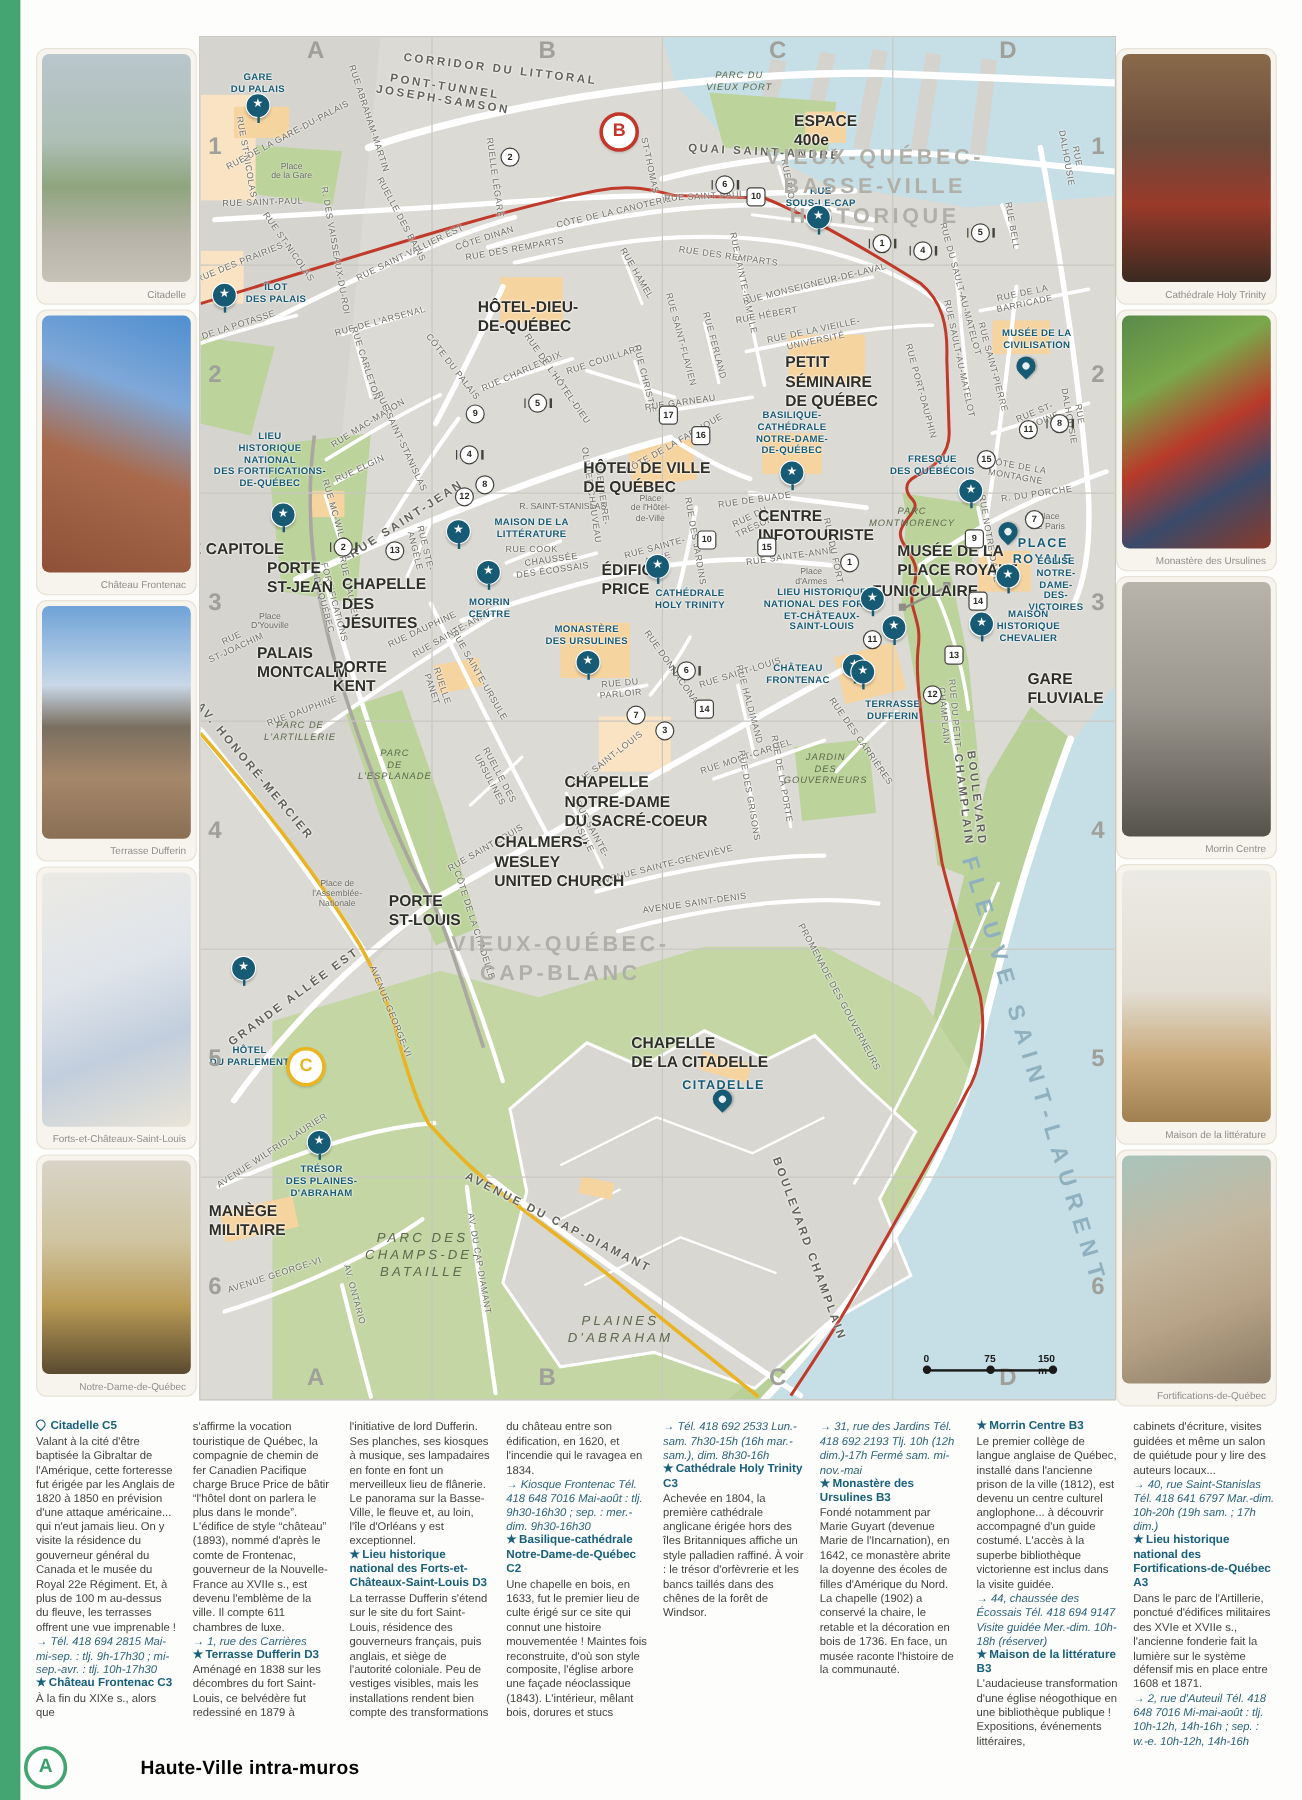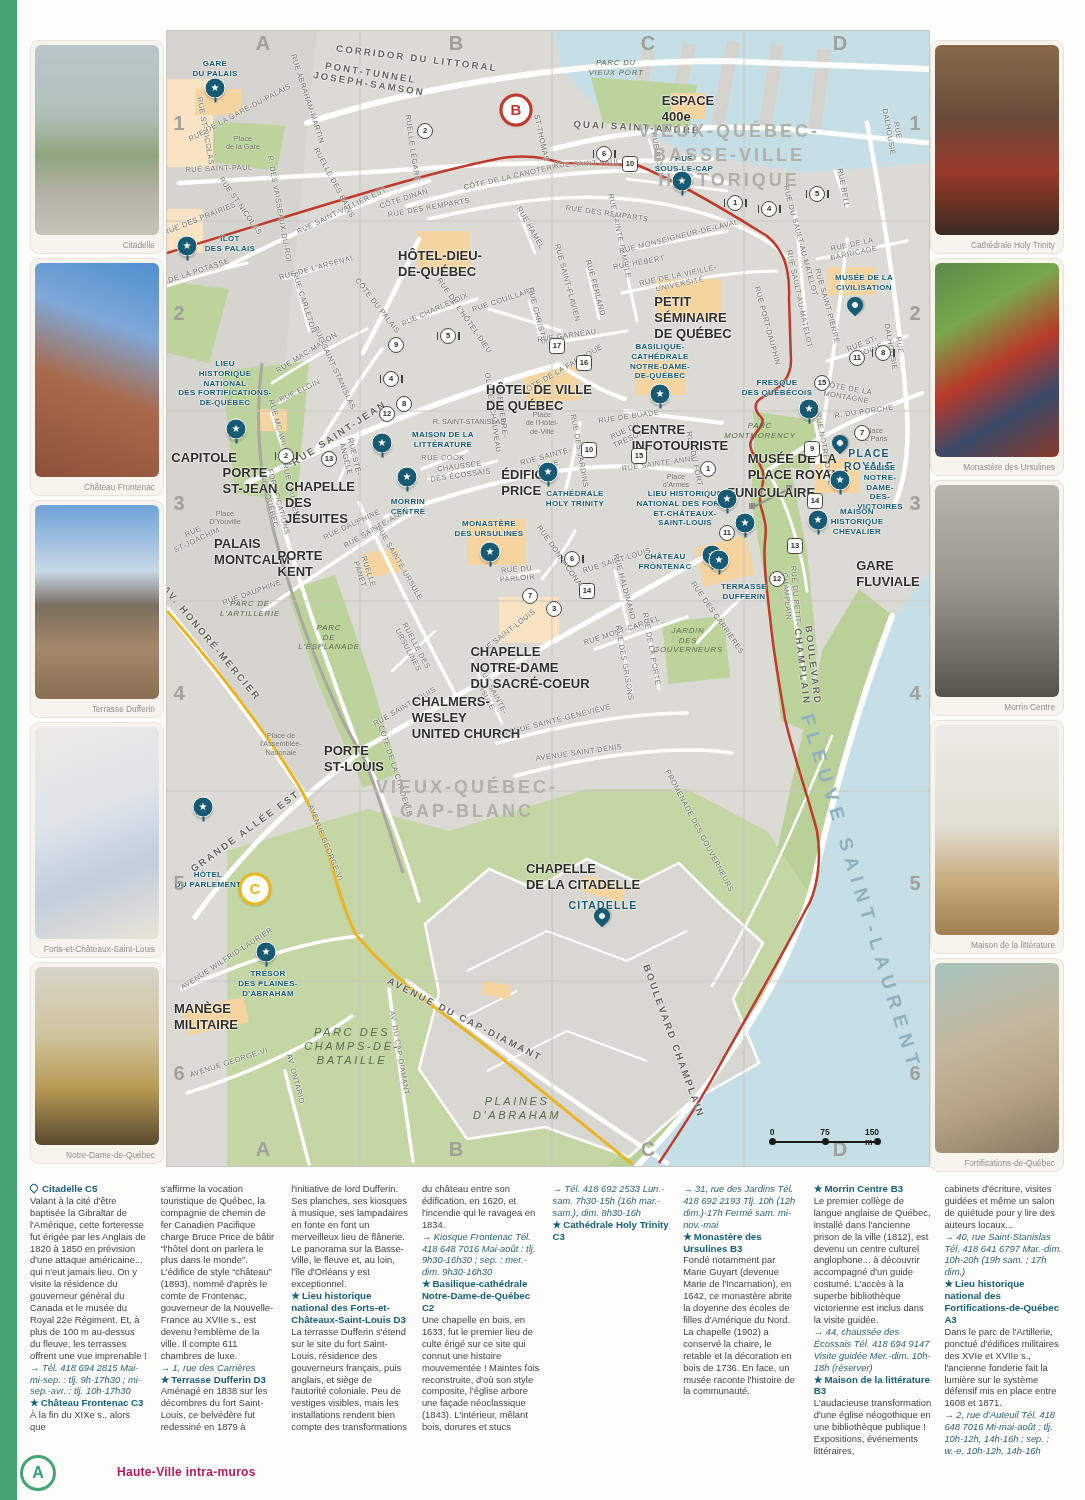--- a/index.html
+++ b/index.html
@@ -64,21 +64,21 @@
   .articles{position:absolute;left:30px;top:1183px;width:1032px;height:268px;display:flex;gap:13px;}
   .acol{flex:1;font-size:9.4px;line-height:11.9px;color:#3f423c;}
   .art-h{font-weight:700;color:#19607a;font-size:9.7px;line-height:11.9px;}
   .art-i{font-style:italic;color:#2c6378;}
   .star-ic{color:#19607a;margin-right:2px;}
   .pin-ic{display:inline-block;width:6px;height:6px;border:1.6px solid #19607a;border-radius:50% 50% 50% 0;
         transform:rotate(-45deg);margin-right:4px;}
   
   .badge-a{position:absolute;left:20px;top:1455px;width:30px;height:30px;border-radius:50%;background:#fff;
         border:3.5px solid #44a472;color:#3aa06b;font-weight:700;font-size:16px;line-height:29px;text-align:center;}
-  .footer-label{position:absolute;left:117px;top:1465px;font-weight:700;font-size:12px;color:#be185d;
+  .footer-label{position:absolute;left:117px;top:1465px;font-weight:700;font-size:16px;color:#000000;
         letter-spacing:.3px;text-align:center;}
 </style>
 </head>
 <body>
 
 <div class="page">
   <div class="greenbar"></div>
 
   <div id="photos-left">
       <div class="card" style="left: 30px; top: 40px; width: 132px; height: 212px; position: absolute;">
@@ -597,20 +597,21 @@
       </div>
       <div class="acol">
         <div class="art-b">du château entre son édification, en 1620, et l'incendie qui le ravagea en 1834.</div>
         <div class="art-i">→ Kiosque Frontenac Tél. 418 648 7016 Mai-août : tlj. 9h30-16h30 ; sep. : mer.-dim. 9h30-16h30</div>
         <div class="art-h"><span class="star-ic">★</span>Basilique-cathédrale Notre-Dame-de-Québec C2</div>
         <div class="art-b">Une chapelle en bois, en 1633, fut le premier lieu de culte érigé sur ce site qui connut une histoire mouvementée ! Maintes fois reconstruite, d'où son style composite, l'église arbore une façade néoclassique (1843). L'intérieur, mêlant bois, dorures et stucs</div>
       </div>
       <div class="acol">
         <div class="art-i">→ Tél. 418 692 2533 Lun.-sam. 7h30-15h (16h mar.-sam.), dim. 8h30-16h</div>
         <div class="art-h"><span class="star-ic">★</span>Cathédrale Holy Trinity C3</div>
+        <div class="art-b">Achevée en 1804, la première cathédrale anglicane érigée hors des îles Britanniques affiche un style palladien raffiné. À voir : le trésor d'orfèvrerie et les bancs taillés dans des chênes de la forêt de Windsor.</div>
       </div>
       <div class="acol">
         <div class="art-i">→ 31, rue des Jardins Tél. 418 692 2193 Tlj. 10h (12h dim.)-17h Fermé sam. mi-nov.-mai</div>
         <div class="art-h"><span class="star-ic">★</span>Monastère des Ursulines B3</div>
         <div class="art-b">Fondé notamment par Marie Guyart (devenue Marie de l'Incarnation), en 1642, ce monastère abrite la doyenne des écoles de filles d'Amérique du Nord. La chapelle (1902) a conservé la chaire, le retable et la décoration en bois de 1736. En face, un musée raconte l'histoire de la communauté.</div>
       </div>
       <div class="acol">
         <div class="art-h"><span class="star-ic">★</span>Morrin Centre B3</div>
         <div class="art-b">Le premier collège de langue anglaise de Québec, installé dans l'ancienne prison de la ville (1812), est devenu un centre culturel anglophone... à découvrir accompagné d'un guide costumé. L'accès à la superbe bibliothèque victorienne est inclus dans la visite guidée.</div>
         <div class="art-i">→ 44, chaussée des Écossais Tél. 418 694 9147 Visite guidée Mer.-dim. 10h-18h (réserver)</div>

